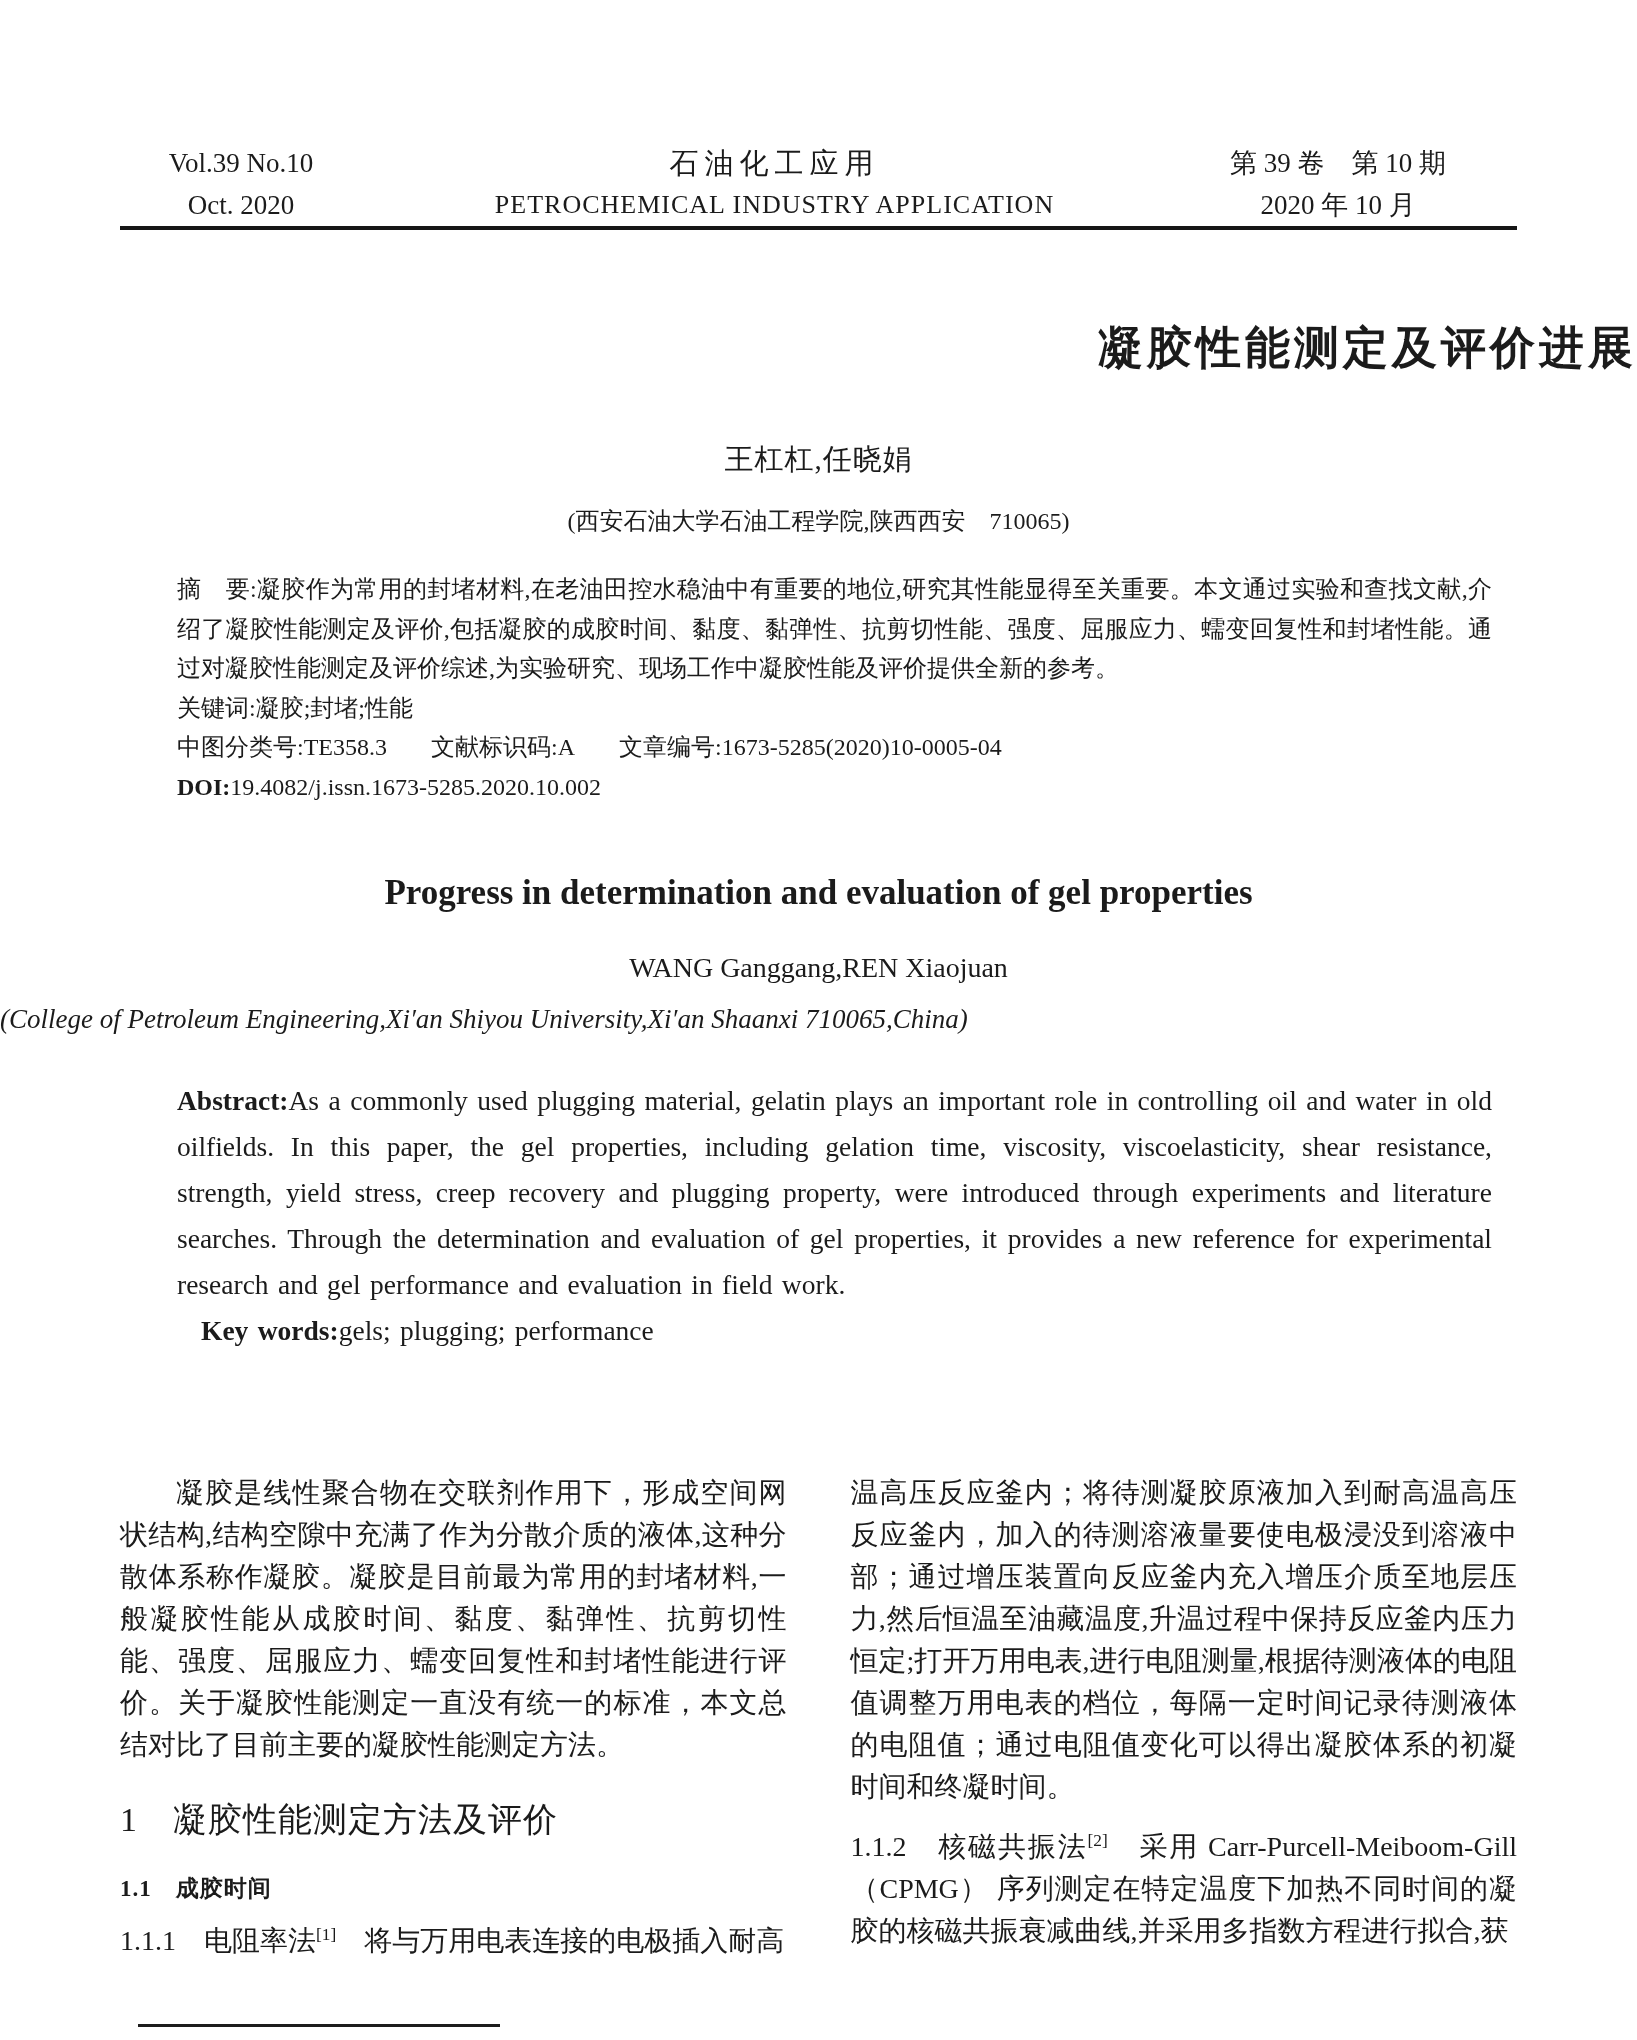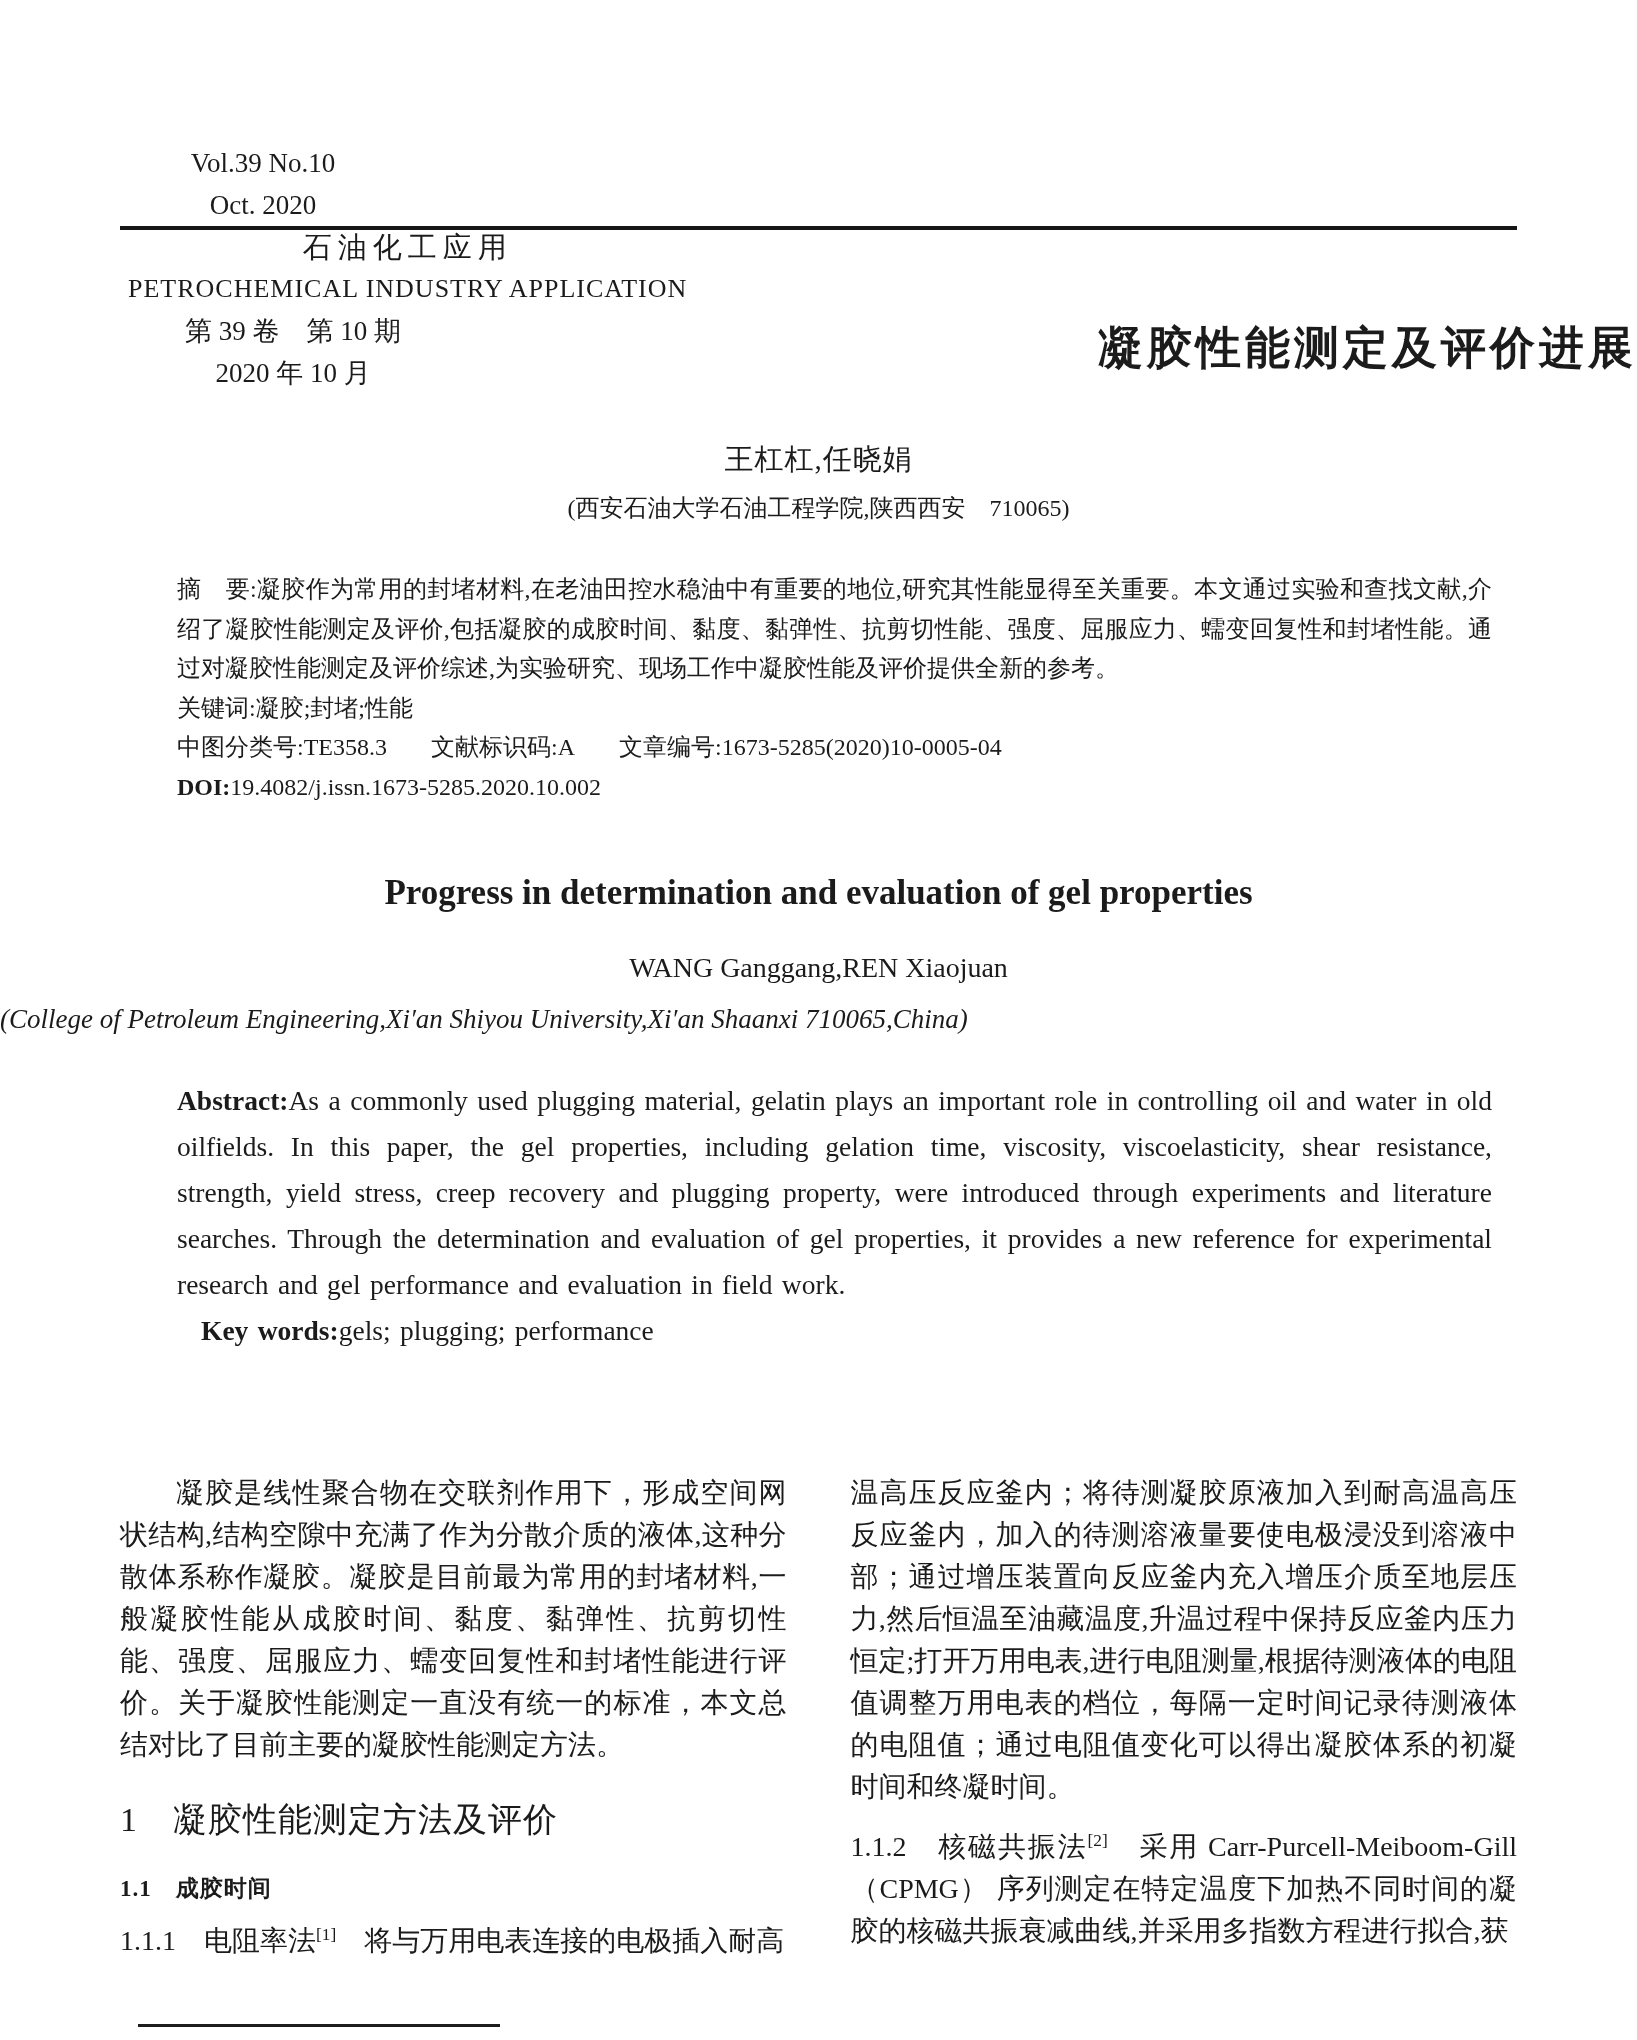--- a/index.html
+++ b/index.html
@@ -8,22 +8,22 @@
     position:relative;
     width:1637px; height:2040px;
     margin:0 auto;
     background:#ffffff;
     color:#1b1b1b;
     font-family:"Liberation Serif","DejaVu Serif",serif;
     overflow:hidden;
   }
   
   .jheader {
-    position:absolute; top:142px; left:128px; width:1397px;
-    display:flex; justify-content:space-between; align-items:flex-start;flex-direction:column;
+    position:absolute; top:142px; left:106px; width:1397px;
+    display:flex; justify-content:space-between; align-items:flex-start;
   }
   .jh-col { text-align:center; line-height:42px; font-size:27px; white-space:nowrap; }
   .jh-left  { width:270px; }
   .jh-center{ flex:1; }
   .jh-right { width:330px; }
   .jh-center .l1 { font-size:29px; letter-spacing:6px; }
   .jh-center .l2 { font-size:26px; letter-spacing:1px; }
   .header-rule {
     position:absolute; top:226px; left:120px; width:1397px; height:4px;
     background:#161616;
@@ -31,21 +31,21 @@
   
   .zh-title {
     position:absolute; top:318px; left:0; width:100%;
     text-align:right; font-size:45px; font-weight:bold; letter-spacing:4px;
   }
   .zh-authors {
     position:absolute; top:440px; left:0; width:100%;
     text-align:center; font-size:29px; letter-spacing:1px;
   }
   .zh-affil {
-    position:absolute; top:492px; left:0; width:100%;
+    position:absolute; top:505px; left:0; width:100%;
     text-align:center; font-size:24px;
   }
   
   .zh-meta {
     position:absolute; top:570px; left:177px; width:1315px;
     font-size:24px; line-height:39.5px;
   }
   .zh-meta .para { text-align:justify; }
   .meta-line { white-space:nowrap; }
   .meta-gap { display:inline-block; width:44px; }

